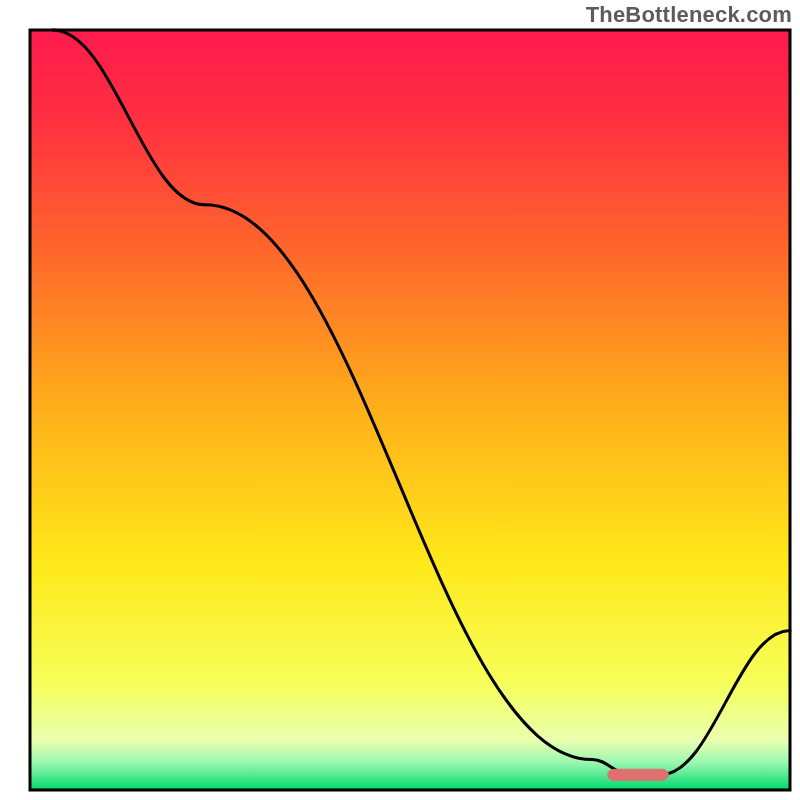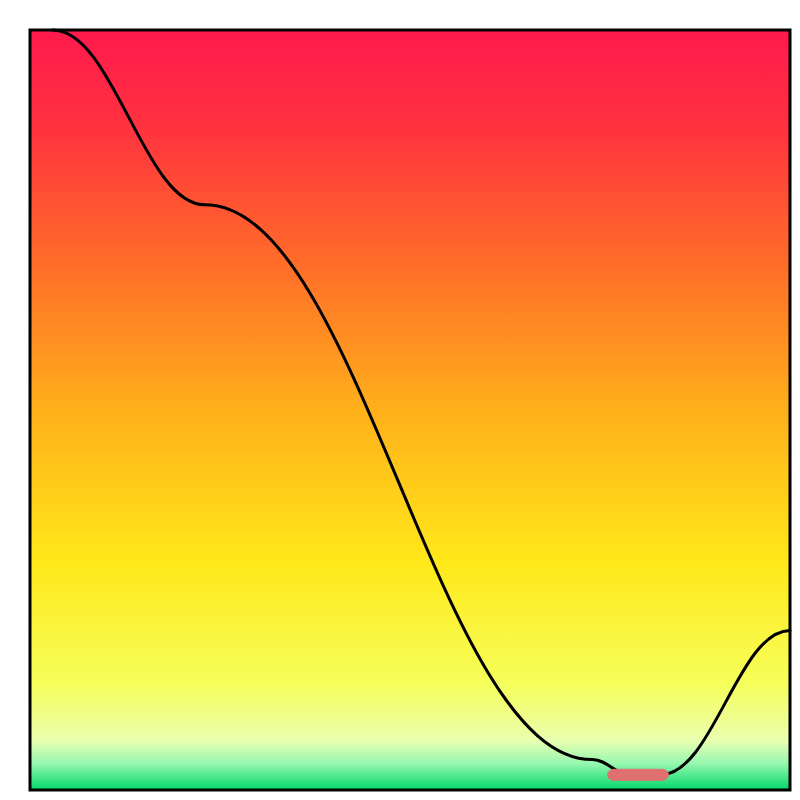--- a/index.html
+++ b/index.html
@@ -30,20 +30,21 @@
     position: absolute;
     left: 0;
     top: 0;
   }
 </style>
 </head>
 <body>
 
 <div class="stage">
 
+  <div class="watermark">TheBottleneck.com</div>
 
   <svg class="plot" width="800" height="800" viewBox="0 0 800 800">
     <defs>
       <linearGradient id="bg-grad" x1="0" y1="0" x2="0" y2="1">
 
       <stop offset="0%" stop-color="#ff1a4d"></stop>
           <stop offset="12%" stop-color="#ff3040"></stop>
           <stop offset="30%" stop-color="#ff6a2a"></stop>
           <stop offset="50%" stop-color="#ffb01a"></stop>
           <stop offset="70%" stop-color="#ffe81a"></stop>

